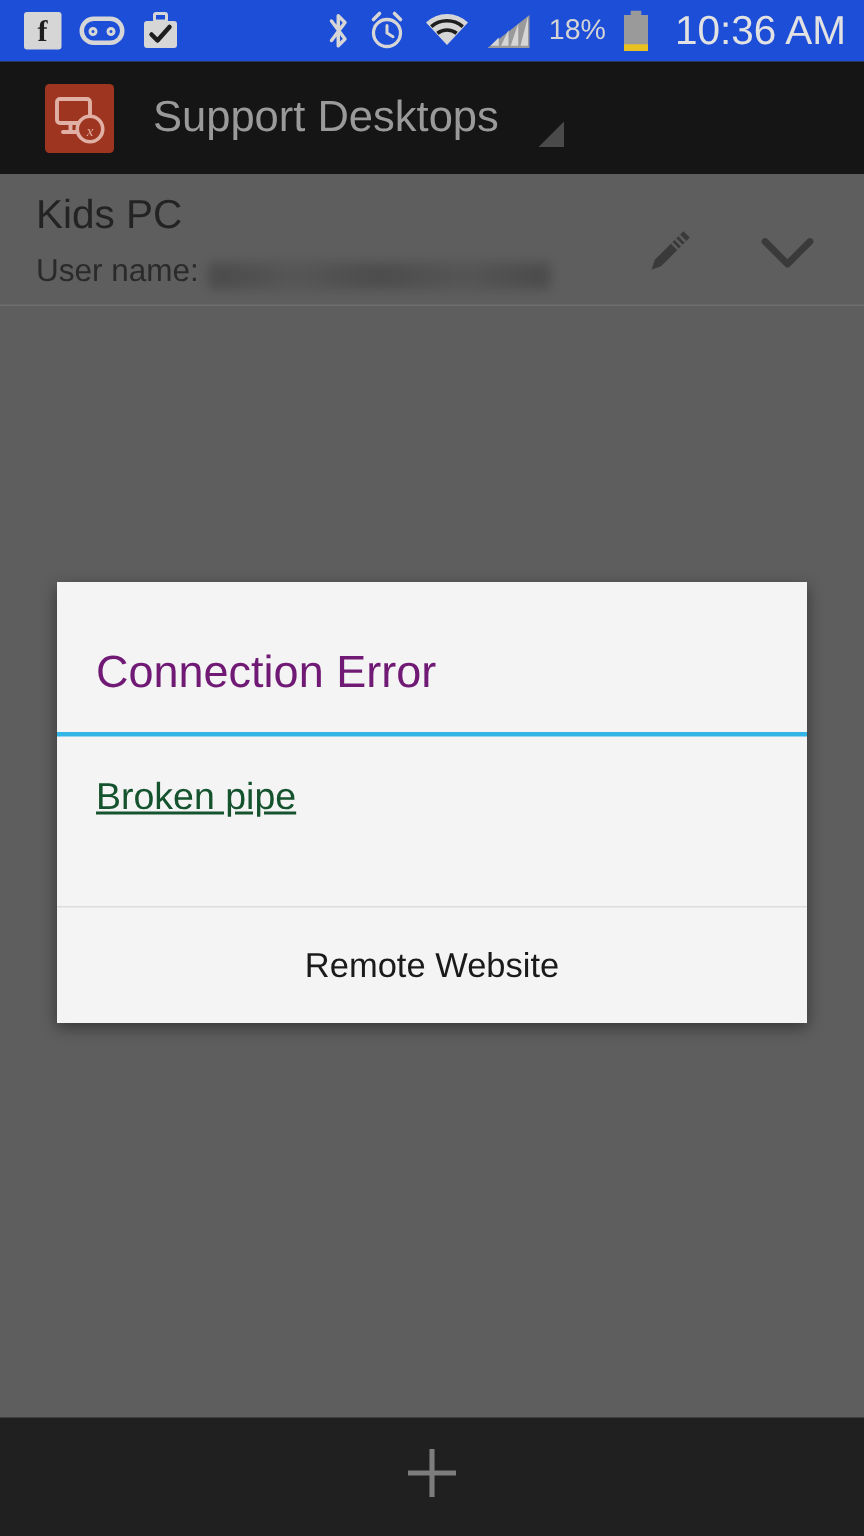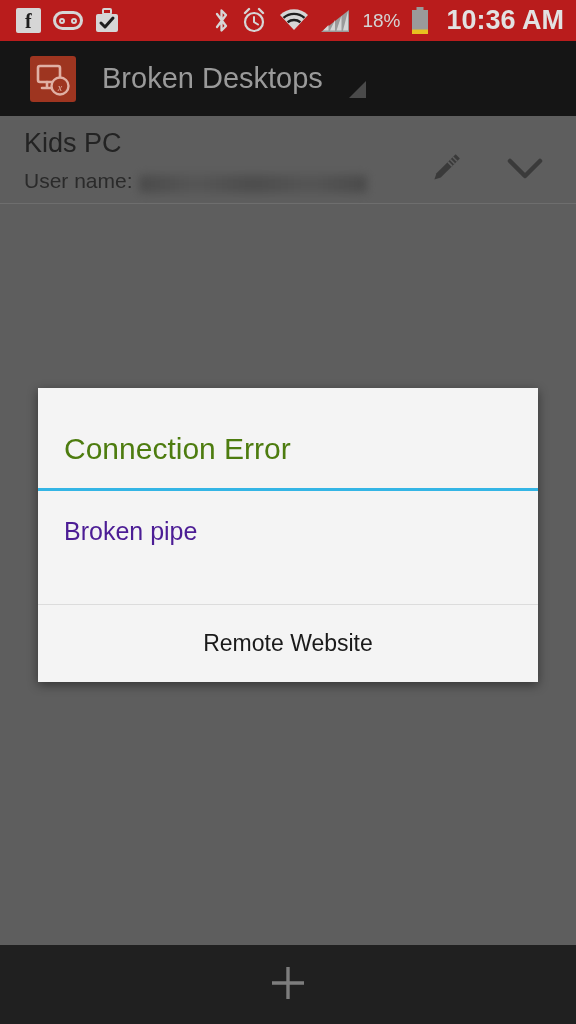--- a/index.html
+++ b/index.html
@@ -7,31 +7,31 @@
     width:576px; height:1024px;
     background:#5e5e5e;
     font-family:"Liberation Sans", sans-serif;
     overflow:hidden;
   }
   #screen { position:relative; width:576px; height:1024px; overflow:hidden; }
 
   
   .statusbar {
     position:absolute; top:0; left:0; width:576px; height:41px;
-    background:#b91c1c;
+    background:#1d4ed8;
     display:flex; align-items:center;
   }
   .sb-left { display:flex; align-items:center; gap:12px; padding-left:16px; }
   .sb-right { margin-left:auto; display:flex; align-items:center; gap:11px; padding-right:12px; }
   .sb-icon { display:block; }
   .sb-pct {
     color:#d4d4d4; font-size:19px; letter-spacing:0px;
   }
   .sb-time {
-    color:#e2e2e2; font-size:27px; font-weight:700; letter-spacing:0px;
+    color:#e2e2e2; font-size:27px; font-weight:400; letter-spacing:0px;
     margin-left:6px;
   }
 
   
   .fb-sq {
     width:25px; height:25px; background:#d6d6d6; border-radius:2px;
     position:relative;
   }
   .fb-sq::after{
     content:"f"; position:absolute; left:9px; top:2px;
@@ -95,25 +95,25 @@
 
   
   .scrim { position:absolute; inset:0; background:transparent; }
   .dialog {
     position:absolute; left:38px; top:388px; width:500px;
     background:#f4f4f4;
     box-shadow:0 3px 10px rgba(0,0,0,.45);
   }
   .dlg-title-wrap { padding:44px 26px 22px 26px; }
   .dlg-title {
-    color:#4d7c0f; font-size:30px; font-weight:400;
+    color:#701a75; font-size:30px; font-weight:400;
   }
   .dlg-rule { height:3px; background:#33b5e5; }
   .dlg-body { padding:26px 26px 58px 26px; min-height:108px; }
-  .dlg-msg { font-size:25px; color:#4c1d95; }
+  .dlg-msg { font-size:25px; color:#14532d;text-decoration:underline; }
   .dlg-btnbar {
     display:flex; border-top:1px solid #dcdcdc; height:78px;
   }
   .dlg-btn {
     flex:1; display:flex; align-items:center; justify-content:center;
     font-size:23px; color:#1a1a1a; cursor:pointer; user-select:none;
   }
   .dlg-btn + .dlg-btn { border-left:1px solid #dcdcdc; }
 
   
@@ -185,21 +185,21 @@
 
   <div class="actionbar">
     <div class="app-icon">
       <svg width="46" height="46" viewBox="0 0 46 46">
         <rect x="8" y="10" width="22" height="16" rx="2" fill="none" stroke="#e0b0a4" stroke-width="2.6"></rect>
         <path d="M17 26 v6 M12 32 h12" stroke="#e0b0a4" stroke-width="2.6" stroke-linecap="round"></path>
         <circle cx="30" cy="30" r="8.5" fill="#9e3520" stroke="#e0b0a4" stroke-width="2.4"></circle>
         <text x="30" y="34.5" font-size="10" fill="#e0b0a4" text-anchor="middle" font-family="Liberation Serif, serif" font-style="italic">x</text>
       </svg>
     </div>
-    <div class="ab-title">Broken Desktops</div>
+    <div class="ab-title">Support Desktops</div>
     <div class="ab-tri"></div>
   </div>
 
   <div class="list-item">
     <div class="li-title">Kids PC</div>
     <div class="li-sub">
       <span>User name:</span>
       <span class="blurred"></span>
     </div>
     <div class="li-edit">

